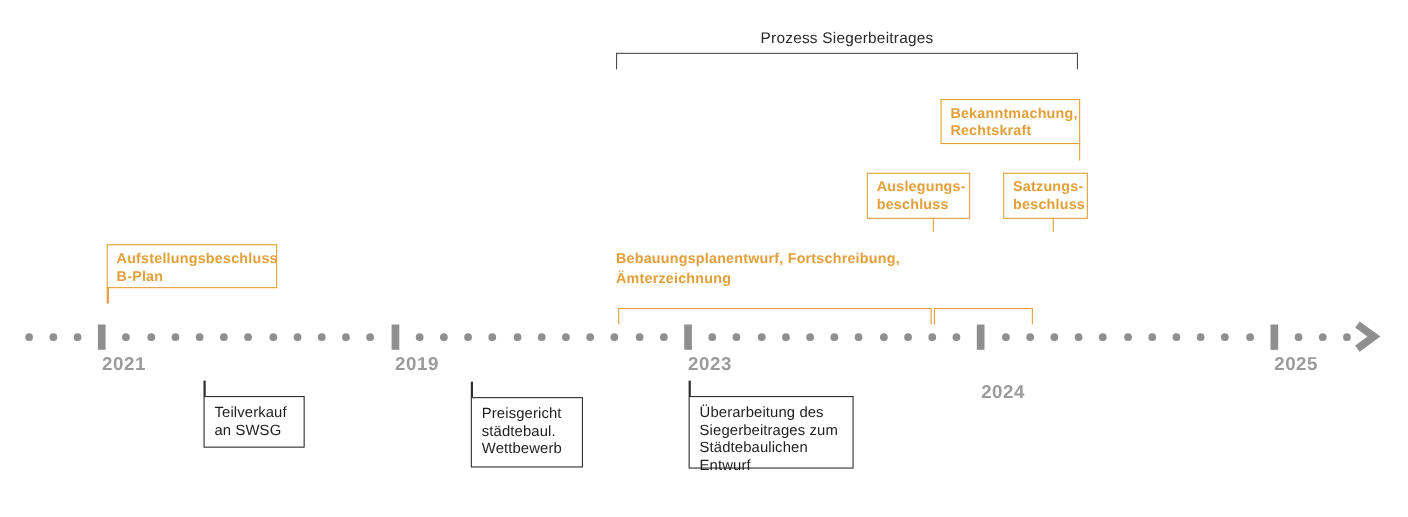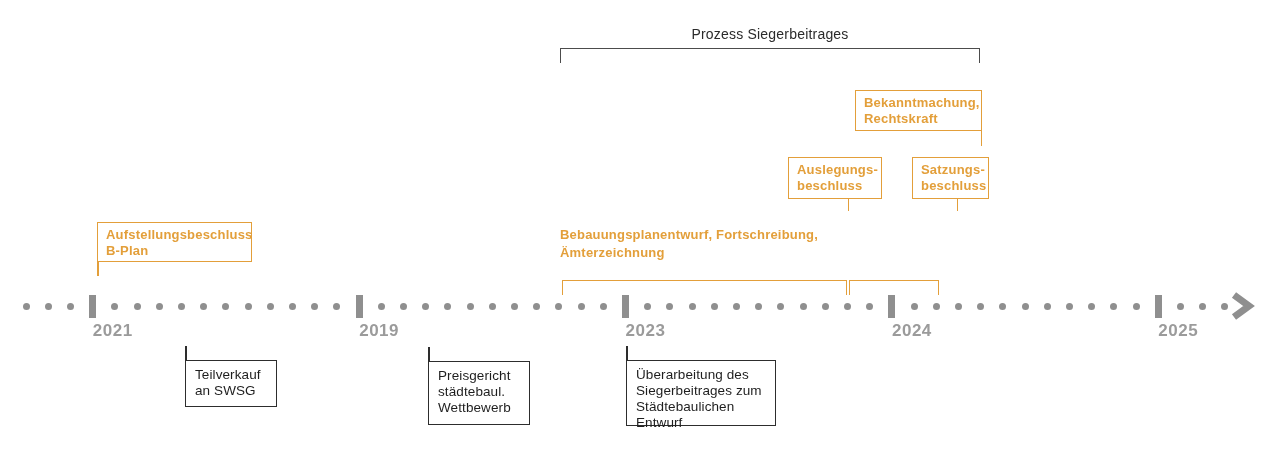--- a/index.html
+++ b/index.html
@@ -130,21 +130,21 @@
       <div class="tl-dot" style="left: 688.5px;"></div>
       <div class="tl-dot" style="left: 710.7px;"></div>
       <div class="tl-dot" style="left: 732.9px;"></div>
       <div class="tl-dot" style="left: 755.1px;"></div>
       <div class="tl-dot" style="left: 777.3px;"></div>
       <div class="tl-dot" style="left: 799.5px;"></div>
       <div class="tl-dot" style="left: 821.7px;"></div>
       <div class="tl-dot" style="left: 843.9px;"></div>
       <div class="tl-dot" style="left: 866.1px;"></div>
       <div class="tl-bar" style="left: 888.3px;"></div>
-      <div class="tl-year" style="left: 851.8px;">2024</div>
+      <div class="tl-year" style="left: 851.8px; margin-top: 26px;">2024</div>
       <div class="tl-dot" style="left: 910.5px;"></div>
       <div class="tl-dot" style="left: 932.7px;"></div>
       <div class="tl-dot" style="left: 954.9px;"></div>
       <div class="tl-dot" style="left: 977.1px;"></div>
       <div class="tl-dot" style="left: 999.3px;"></div>
       <div class="tl-dot" style="left: 1021.5px;"></div>
       <div class="tl-dot" style="left: 1043.7px;"></div>
       <div class="tl-dot" style="left: 1065.9px;"></div>
       <div class="tl-dot" style="left: 1088.1px;"></div>
       <div class="tl-dot" style="left: 1110.3px;"></div>

